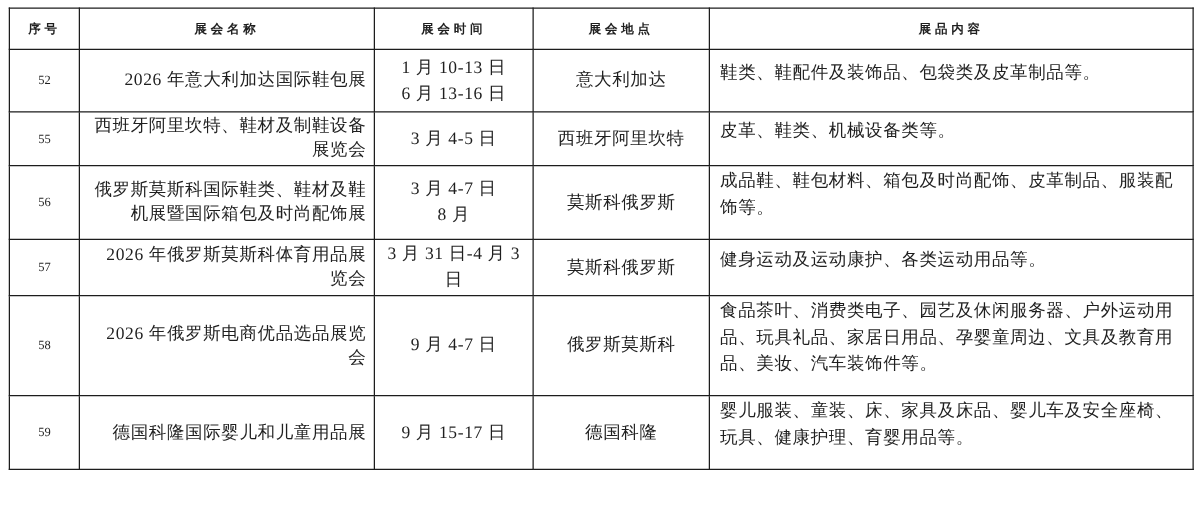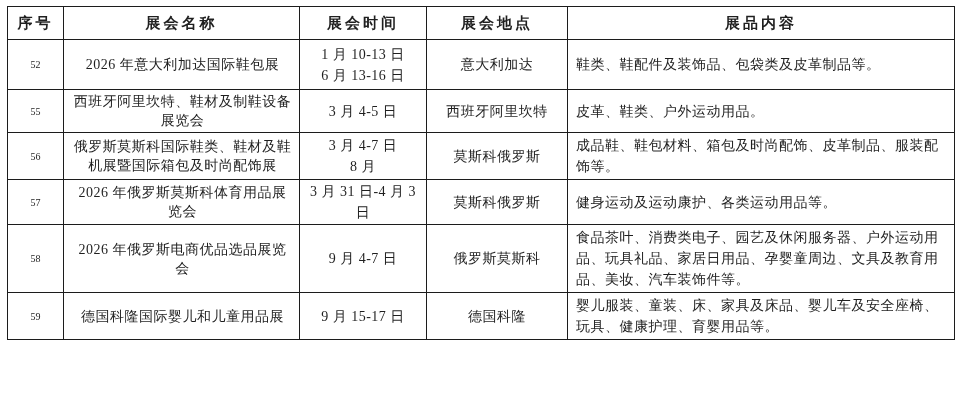--- a/index.html
+++ b/index.html
@@ -19,31 +19,31 @@
   }
   .doc-table th, .doc-table td {
     border: 1px solid #1c1c1c;
     vertical-align: middle;
     font-size: 14px;
     letter-spacing: 0.5px;
     line-height: 19px;
     overflow: hidden;
   }
   .doc-table th {
-    font-size: 15px;
+    font-size: 10px;
     font-weight: bold;
     letter-spacing: 3px;
     text-align: center;
     height: 33px;
   }
   td.c-no   { text-align: center; font-size: 10px; letter-spacing: 0; }
-  td.c-name { text-align: center; padding: 2px 6px 2px 8px; }
+  td.c-name { text-align: right; padding: 2px 6px 2px 8px; }
   td.c-time { text-align: center; white-space: pre-line; line-height: 21px; padding: 1px 4px; margin-top: 24px; }
   td.c-loc  { text-align: center; padding: 2px 0; }
-  td.c-cont { text-align: left; padding: 2px 6px 2px 8px; line-height: 21px; }
+  td.c-cont { text-align: left; padding: 2px 6px 14px 8px; line-height: 21px; }
   tr.r-52 { height: 50px; }
   tr.r-53 { height: 44px; }
   tr.r-54 { height: 41px; }
   tr.r-55 { height: 42px; }
   tr.r-56 { height: 42px; }
   tr.r-57 { height: 42px; }
   tr.r-58 { height: 60px; }
   tr.r-59 { height: 45px; }
 </style>
 </head>
@@ -73,21 +73,21 @@
       <td class="c-time">1 月 10-13 日
 6 月 13-16 日</td>
       <td class="c-loc">意大利加达</td>
       <td class="c-cont">鞋类、鞋配件及装饰品、包袋类及皮革制品等。</td>
     </tr>
     <tr class="r-55">
       <td class="c-no">55</td>
       <td class="c-name">西班牙阿里坎特、鞋材及制鞋设备展览会</td>
       <td class="c-time">3 月 4-5 日</td>
       <td class="c-loc">西班牙阿里坎特</td>
-      <td class="c-cont">皮革、鞋类、户外运动用品。</td>
+      <td class="c-cont">皮革、鞋类、机械设备类等。</td>
     </tr>
     <tr class="r-56">
       <td class="c-no">56</td>
       <td class="c-name">俄罗斯莫斯科国际鞋类、鞋材及鞋机展暨国际箱包及时尚配饰展</td>
       <td class="c-time">3 月 4-7 日
 8 月</td>
       <td class="c-loc">莫斯科俄罗斯</td>
       <td class="c-cont">成品鞋、鞋包材料、箱包及时尚配饰、皮革制品、服装配饰等。</td>
     </tr>
     <tr class="r-57">

